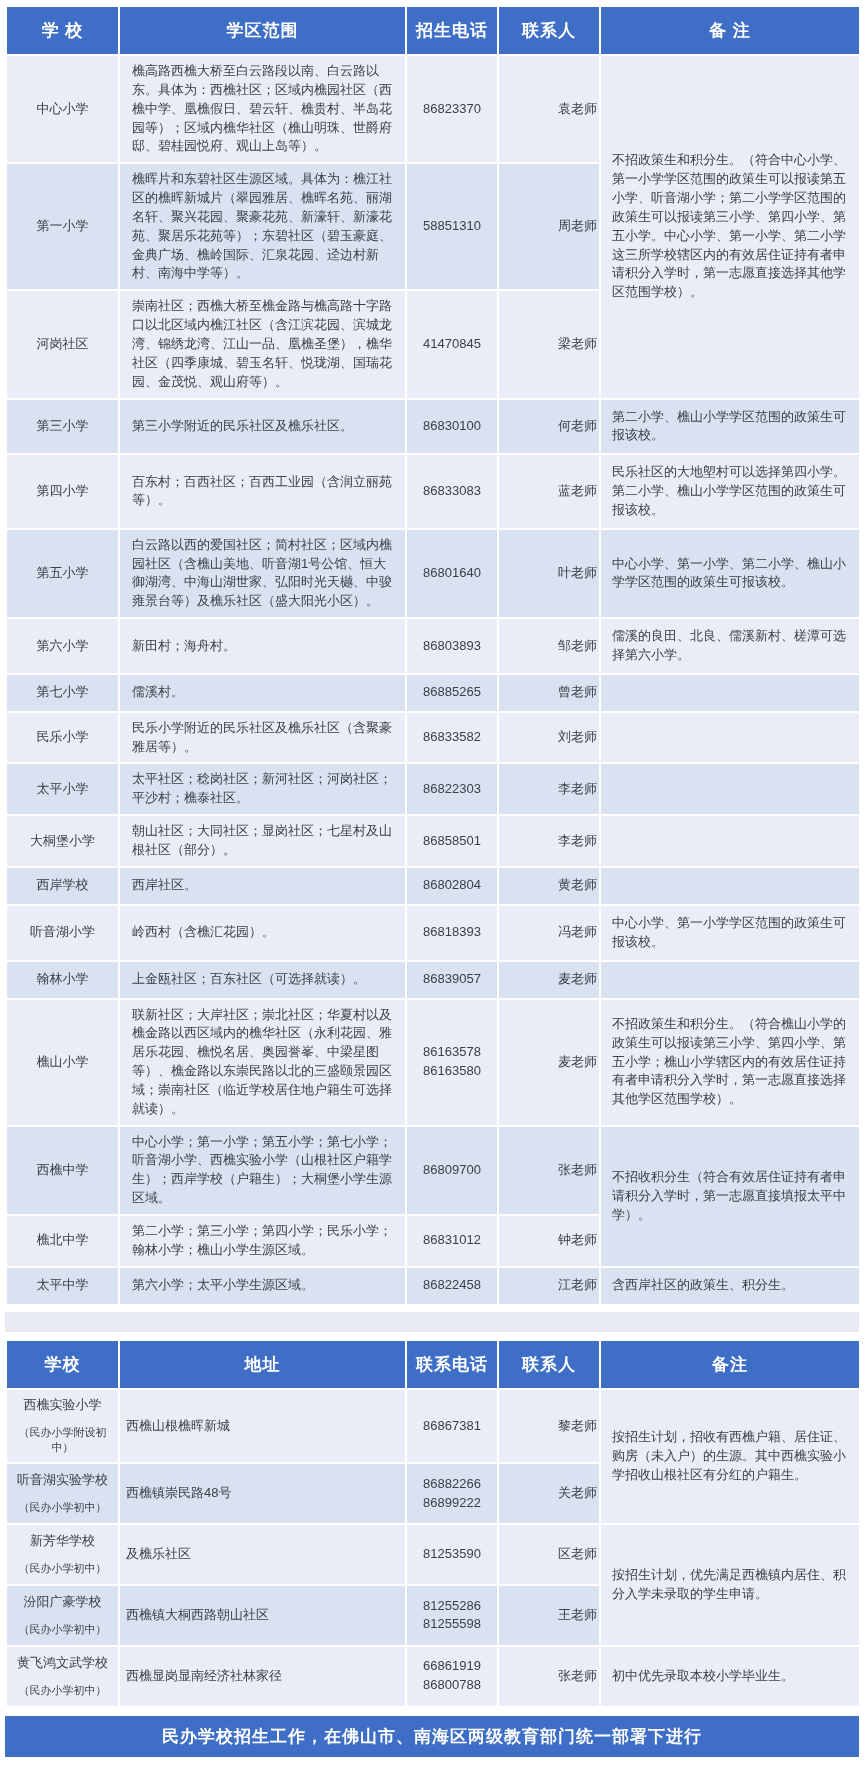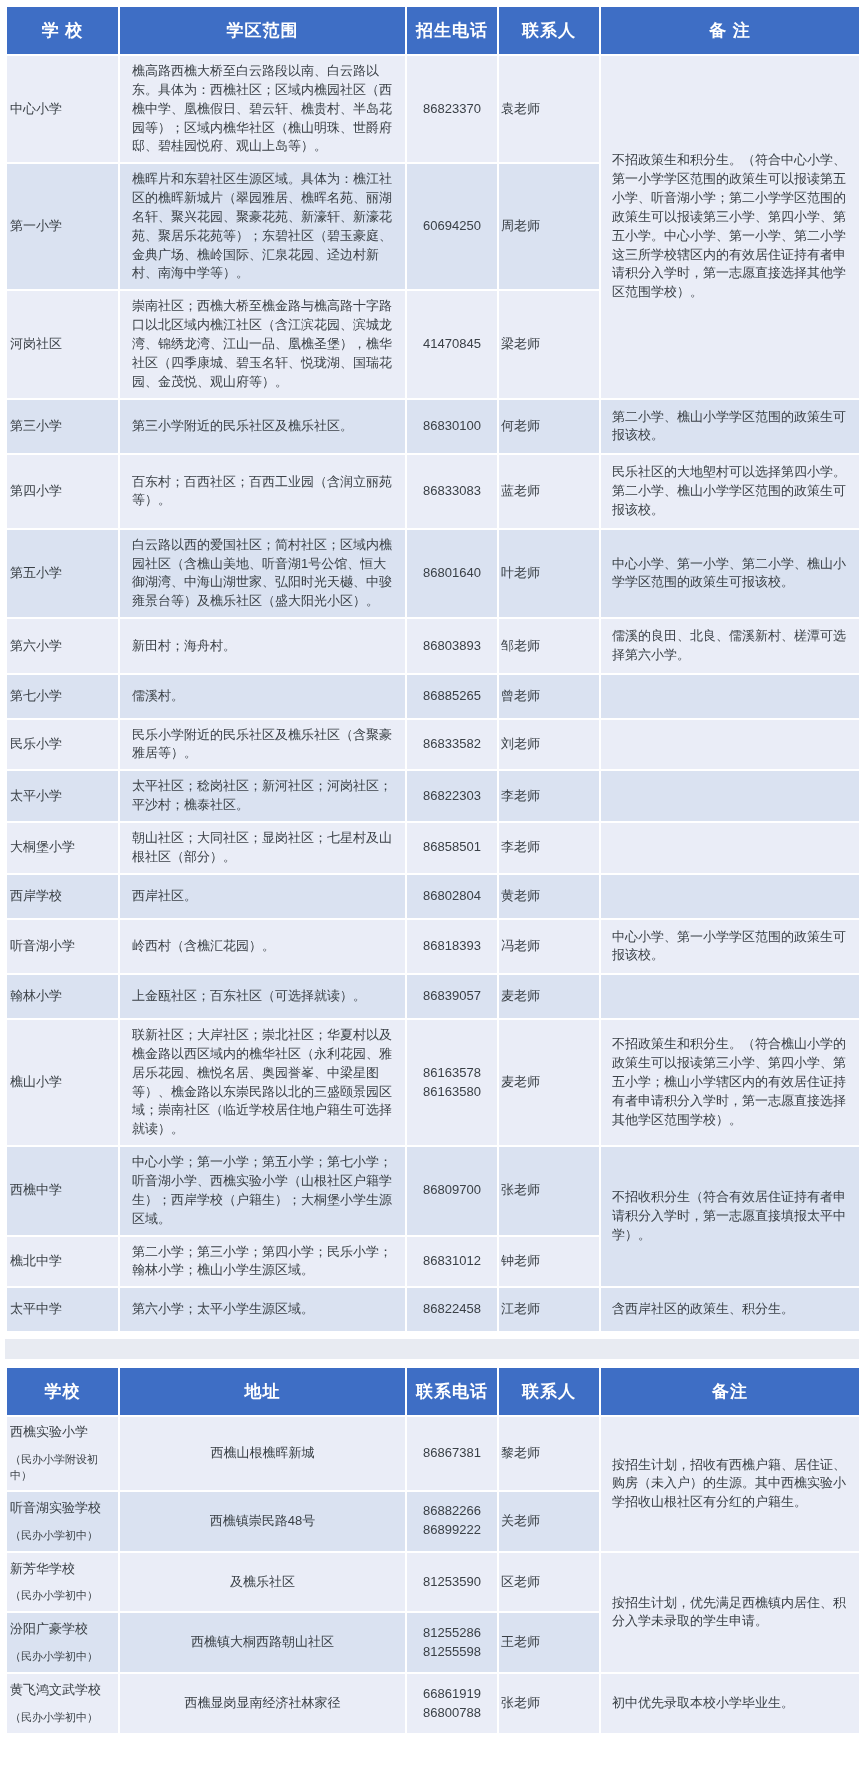--- a/index.html
+++ b/index.html
@@ -37,25 +37,25 @@
     border:2px solid #ffffff;
     font-size:13px;
     line-height:1.45;
     vertical-align:middle;
     height:38px;
     box-sizing:border-box;
     word-break:break-all;
   }
   tr.light td{background:var(--row_light);}
   tr.dark td{background:var(--row_dark);}
-  td.school{text-align:left;padding:6px 3px;}
+  td.school{text-align:center;padding:6px 3px;}
   td.area{padding:6px 12px;text-align:left;}
-  td.area.center{text-align:center;padding:20px 6px;}
+  td.area.center{padding:20px 6px;}
   td.phone{text-align:center;white-space:pre-line;padding:6px 0;}
-  td.contact{text-align:left;padding:12px 2px;}
+  td.contact{text-align:right;padding:2px 2px;}
   td.remark{padding:8px 11px;text-align:left;}
   .sub{display:block;font-size:11px;margin-top:10px;}
   .gap-band{height:20px;background:#E8EBF2;margin:6px 0 7px 0;}
   .footer-bar{
     margin-top:8px;
     background:var(--footer_bg);
     color:#ffffff;
     font-weight:bold;
     font-size:17px;
     text-align:center;
@@ -89,21 +89,21 @@
         <tr class="light">
           <td class="school">中心小学</td>
           <td class="area">樵高路西樵大桥至白云路段以南、白云路以东。具体为：西樵社区；区域内樵园社区（西樵中学、凰樵假日、碧云轩、樵贵村、半岛花园等）；区域内樵华社区（樵山明珠、世爵府邸、碧桂园悦府、观山上岛等）。</td>
           <td class="phone">86823370</td>
           <td class="contact">袁老师</td>
           <td class="remark" rowspan="3">不招政策生和积分生。（符合中心小学、第一小学学区范围的政策生可以报读第五小学、听音湖小学；第二小学学区范围的政策生可以报读第三小学、第四小学、第五小学。中心小学、第一小学、第二小学这三所学校辖区内的有效居住证持有者申请积分入学时，第一志愿直接选择其他学区范围学校）。</td>
         </tr>
         <tr class="dark">
           <td class="school">第一小学</td>
           <td class="area">樵晖片和东碧社区生源区域。具体为：樵江社区的樵晖新城片（翠园雅居、樵晖名苑、丽湖名轩、聚兴花园、聚豪花苑、新濠轩、新濠花苑、聚居乐花苑等）；东碧社区（碧玉豪庭、金典广场、樵岭国际、汇泉花园、迳边村新村、南海中学等）。</td>
-          <td class="phone">60694250</td>
+          <td class="phone">58851310</td>
           <td class="contact">周老师</td>
         </tr>
         <tr class="light">
           <td class="school">河岗社区</td>
           <td class="area">崇南社区；西樵大桥至樵金路与樵高路十字路口以北区域内樵江社区（含江滨花园、滨城龙湾、锦绣龙湾、江山一品、凰樵圣堡），樵华社区（四季康城、碧玉名轩、悦珑湖、国瑞花园、金茂悦、观山府等）。</td>
           <td class="phone">41470845</td>
           <td class="contact">梁老师</td>
         </tr>
         <tr class="dark">
           <td class="school">第三小学</td>
@@ -265,14 +265,15 @@
           <td class="school">黄飞鸿文武学校<span class="sub">（民办小学初中）</span></td>
           <td class="area center">西樵显岗显南经济社林家径</td>
           <td class="phone">66861919
 86800788</td>
           <td class="contact">张老师</td>
           <td class="remark" rowspan="1">初中优先录取本校小学毕业生。</td>
         </tr>
       </tbody>
   </table>
 
+  <div class="footer-bar">民办学校招生工作，在佛山市、南海区两级教育部门统一部署下进行</div>
 
 </div>
 
 </body></html>

